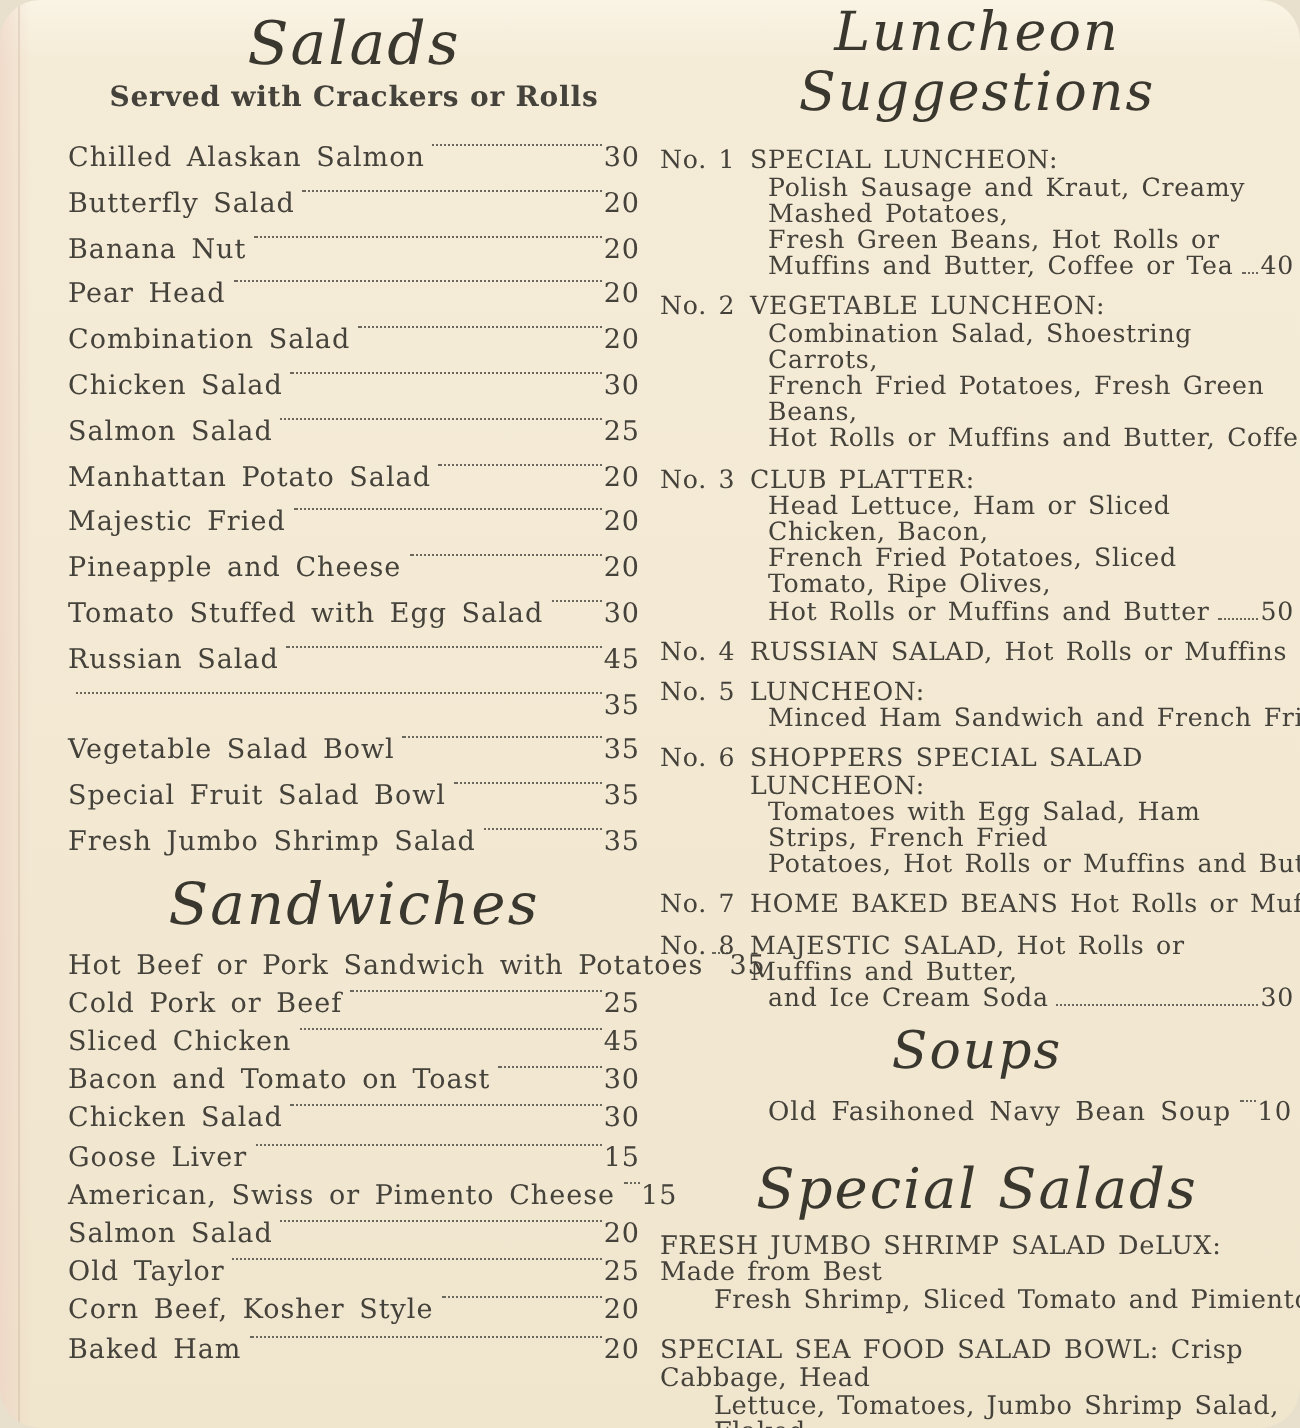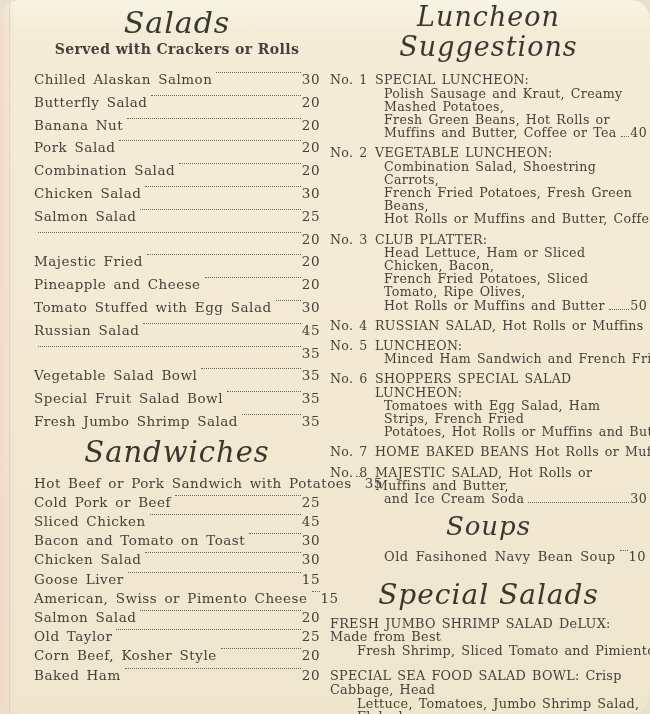--- a/index.html
+++ b/index.html
@@ -130,21 +130,21 @@
             <span>20</span>
           </div>
 
           <div class="mrow">
             <span>Banana Nut</span>
             <span class="dots"></span>
             <span>20</span>
           </div>
 
           <div class="mrow">
-            <span>Pork Salad</span>
+            <span>Pear Head</span>
             <span class="dots"></span>
             <span>20</span>
           </div>
 
           <div class="mrow">
             <span>Combination Salad</span>
             <span class="dots"></span>
             <span>20</span>
           </div>
 
@@ -154,20 +154,21 @@
             <span>30</span>
           </div>
 
           <div class="mrow">
             <span>Salmon Salad</span>
             <span class="dots"></span>
             <span>25</span>
           </div>
 
           <div class="mrow">
+            <span>Manhattan Potato Salad</span>
             <span class="dots"></span>
             <span>20</span>
           </div>
 
           <div class="mrow">
             <span>Majestic Fried</span>
             <span class="dots"></span>
             <span>20</span>
           </div>
 

